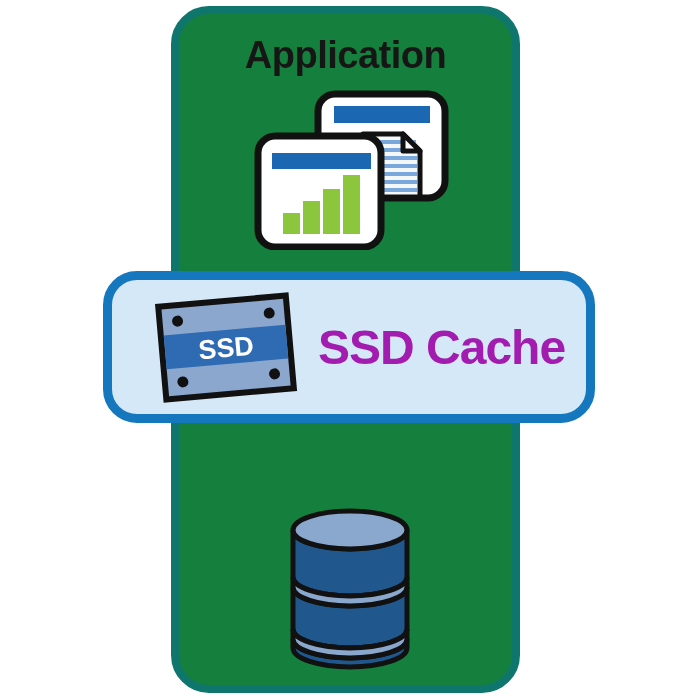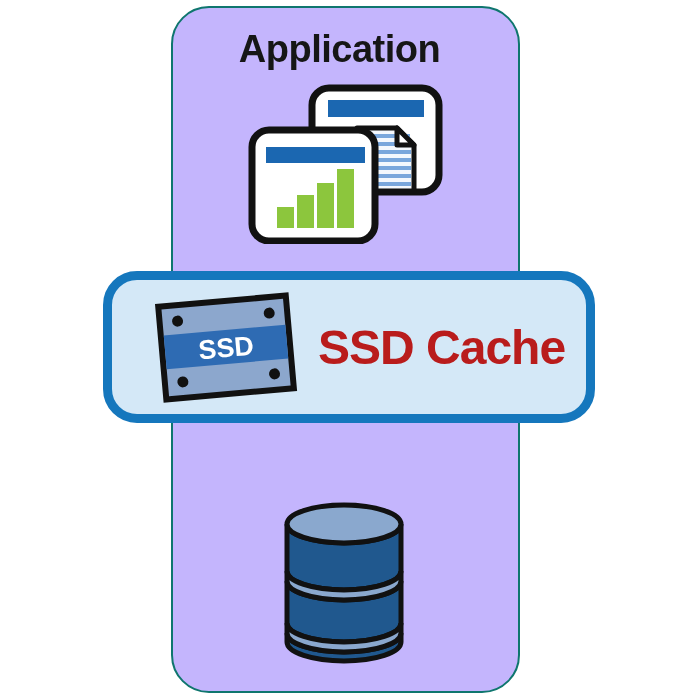--- a/index.html
+++ b/index.html
@@ -8,22 +8,22 @@
     width: 700px; height: 700px;
     background: #ffffff;
     font-family: "Liberation Sans", "DejaVu Sans", sans-serif;
     overflow: hidden;
   }
   .outer-box {
     position: absolute;
     left: 171px; top: 6px;
     width: 349px; height: 687px;
     box-sizing: border-box;
-    background: #c4b5fd;
-    border: 2px solid #0f766e;
+    background: #15803d;
+    border: 8px solid #0f766e;
     border-radius: 38px;
     z-index: 1;
   }
   .app-label, .primary-label {
     position: absolute;
     left: 0; width: 333px;
     text-align: center;
     font-weight: bold;
     font-size: 38px;
     letter-spacing: -0.5px;
@@ -54,21 +54,21 @@
     display: flex;
     align-items: center;
     padding-left: 34px;
     gap: 12px;
   }
   .ssd-icon { width: 160px; height: 125px; flex: 0 0 auto; }
   .ssd-label {
     font-weight: bold;
     font-size: 48px;
     letter-spacing: -1px;
-    color: #b91c1c;
+    color: #a21caf;
     white-space: nowrap;
   }
 </style>
 </head>
 <body>
 
 <div class="canvas">
 
   <div class="outer-box">
 

